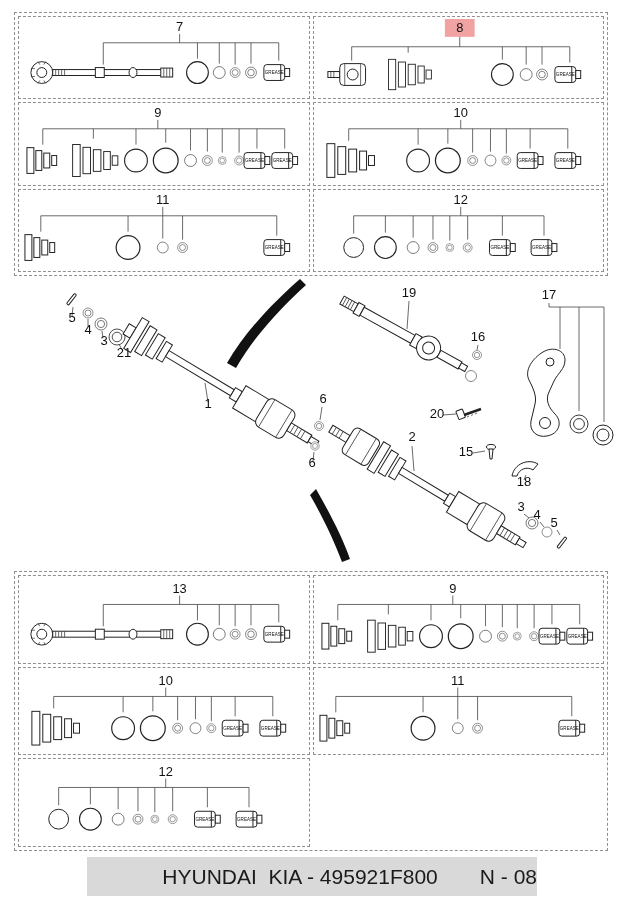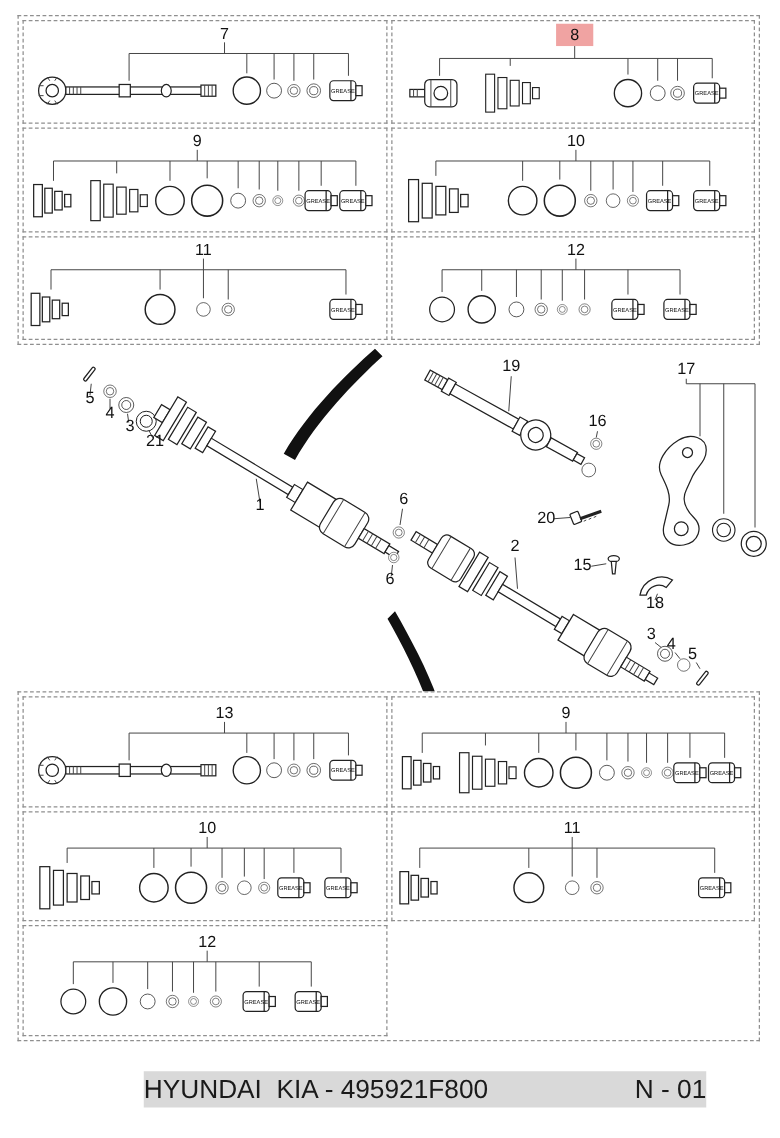--- a/index.html
+++ b/index.html
@@ -7,33 +7,33 @@
   body {
     width:624px; height:910px; position:relative;
     font-family:"Liberation Sans", sans-serif; color:#111;
   }
   .box {
     position:absolute; left:14px; width:594px;
     border:1px dashed #8f8f8f; padding:3px; background:#fff;
     display:grid; grid-template-columns:1fr 1fr; gap:3px;
   }
   .box.top { top:12px; height:264px; grid-template-rows:1fr 1fr 1fr; }
-  .box.bottom { top:553px; height:280px; grid-template-rows:1fr 1fr 1fr; }
+  .box.bottom { top:571px; height:280px; grid-template-rows:1fr 1fr 1fr; }
   .panel { border:1px dashed #8f8f8f; position:relative; overflow:hidden; background:#fff; }
   .panel svg { width:100%; height:100%; display:block; }
   .num { font-size:13px; fill:#111; text-anchor:middle; }
   .co  { font-size:13px; fill:#111; text-anchor:middle; }
   .ln  { fill:#fff; stroke:#222; stroke-width:1; }
   .fan, .ldr { fill:none; stroke:#444; stroke-width:0.8; }
   .tiny { font-size:4.6px; fill:#111; stroke:none; letter-spacing:0; }
   .diagram { position:absolute; left:0; top:276px; width:624px; height:290px; }
   .footer {
-    position:absolute; left:87px; top:857px; width:450px; height:29px;
-    background:#d9d9d9; display:flex; align-items:center; justify-content:space-between;
-    gap:42px; font-size:21px; color:#1a1a1a;margin-left:28px;
+    position:absolute; left:87px; top:857px; width:450px; height:39px;
+    background:#d9d9d9; display:flex; align-items:center; justify-content:flex-end;
+    gap:42px; font-size:21px; color:#1a1a1a;
   }
   .footer span { white-space:pre; }
 </style>
 </head>
 <body>
 
 <svg width="0" height="0" style="position:absolute" aria-hidden="true">
   <defs>
     <g id="sym-grease">
       <rect x="-13" y="-8" width="21" height="16" rx="3" class="ln"></rect>
@@ -358,14 +358,14 @@
       <use href="#sym-ring2" transform="translate(137,58) scale(0.4)"></use>
       <use href="#sym-ring2" transform="translate(155,58) scale(0.45)"></use>
       <use href="#sym-grease" x="190" y="58"></use>
       <use href="#sym-grease" x="232" y="58"></use>
     </svg>
   </div>
 </div>
 
 <div class="footer">
   <span>HYUNDAI  KIA - 495921F800</span>
-  <span>N - 01</span>
+  <span>N - 08</span>
 </div>
 
 </body></html>

